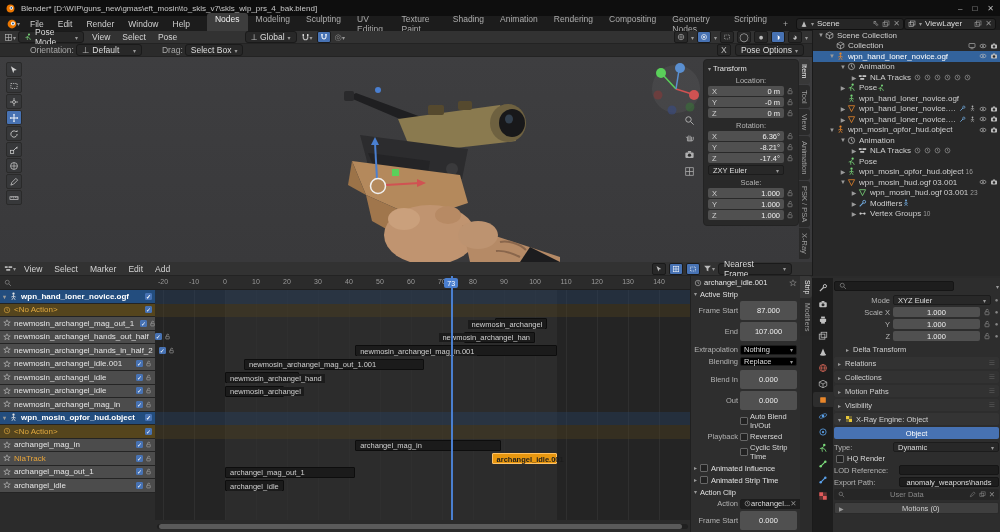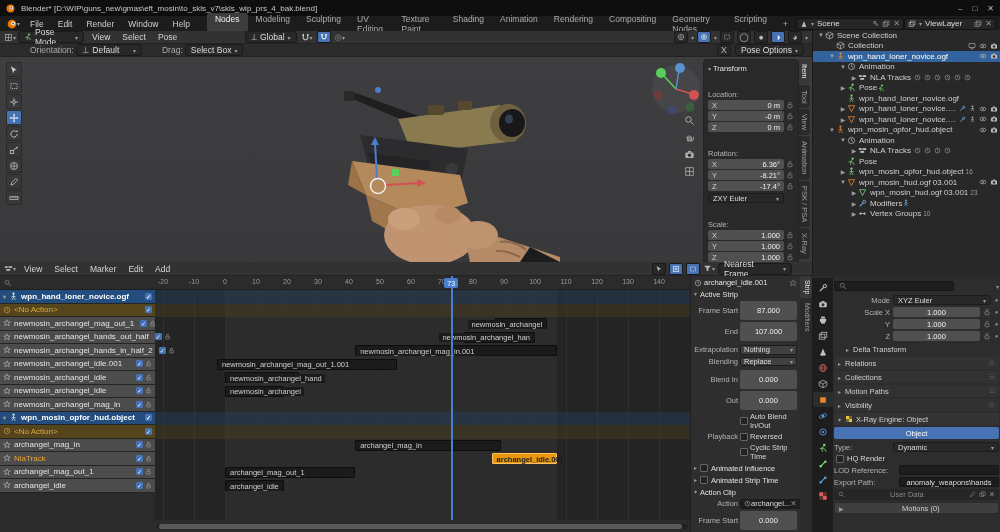--- a/index.html
+++ b/index.html
@@ -28,21 +28,21 @@
   #viewport{left:0;top:57px;width:812px;height:205px;background:linear-gradient(#3e3e40,#39393b);overflow:hidden;}
   #toolbar{left:6px;top:5px;width:17px;display:flex;flex-direction:column;gap:1px;}
   .tool{width:16px;height:15px;background:#37383a;border:1px solid #2a2a2a;border-radius:2px;display:flex;align-items:center;justify-content:center;color:#cfcfcf;}
   .tool.active{background:#4772b3;color:#fff;}
   .sidetabs{display:flex;flex-direction:column;gap:1px;}
   .vtab{writing-mode:vertical-rl;font-size:7.5px;color:#9d9d9d;background:#2a2a2a;padding:5px 1px;border-radius:0 3px 3px 0;text-align:center;}
   .vtab.active{background:#383838;color:#e8e8e8;}
   
   #npanel{left:703px;top:2px;width:96px;background:rgba(41,41,41,.96);border:1px solid #232323;border-radius:4px;padding:3px 4px 4px;font-size:7.5px;}
   #npanel h4{font-size:7.5px;color:#e2e2e2;font-weight:normal;margin:1px 0 3px;}
-  #npanel .cap{color:#b4b4b4;margin:17px 0 1px;}
+  #npanel .cap{color:#b4b4b4;margin:3px 0 1px;text-align:center;}
   .axrow{display:flex;align-items:center;gap:2px;margin-bottom:1px;}
   .axfield{flex:1;display:flex;justify-content:space-between;background:#505050;border-radius:2px;height:10px;align-items:center;padding:0 4px;color:#eee;}
   .axfield .ax{color:#cfcfcf;}
   .npdrop{display:flex;justify-content:space-between;align-items:center;background:#282828;border:1px solid #1c1c1c;border-radius:2px;height:10px;padding:0 4px;color:#ddd;margin:2px 10px 2px 0;}
   
   #outliner{left:812px;top:30px;width:188px;height:246px;background:#282828;border-left:1px solid #1a1a1a;overflow:hidden;}
   #outsearch{flex:1;height:10px;background:#1d1d1d;border-radius:5px;display:flex;align-items:center;padding:0 4px;color:#888;}
   .orow{display:flex;align-items:center;height:10.5px;padding-right:2px;color:#cfcfcf;font-size:8px;white-space:nowrap;}
   .orow.sel{background:#33639c;color:#fff;}
   .orow .arr{width:8px;color:#9a9a9a;font-size:6px;text-align:center;flex:none;}
@@ -93,21 +93,21 @@
   .strip.selected .sl{background:transparent;color:#1d1d1d;font-weight:bold;}
   #playhead{position:absolute;width:1.5px;background:#4a7fd0;}
   #phbadge{position:absolute;background:#4a7fd0;color:#fff;font-size:7px;border-radius:2px;padding:0 3px;height:10px;display:flex;align-items:center;}
   #hscroll{left:157px;top:262px;width:531px;height:5px;background:#202020;border-radius:3px;}
   #hscroll .thumb{position:absolute;left:2px;right:6px;top:0;height:5px;background:#5a5a5a;border-radius:3px;}
   
   #nside{left:690px;top:14px;width:110px;height:256px;background:#2e2e2e;border-left:1px solid #202020;padding:2px 3px;font-size:7.5px;overflow:hidden;}
   .srow{display:flex;align-items:center;gap:2px;margin-bottom:2px;}
   .slab{width:44px;text-align:right;color:#b2b2b2;flex:none;}
   .sfield{flex:1;display:flex;justify-content:center;background:#505050;border-radius:2px;height:19px;align-items:center;color:#eee;}
-  .sdrop{flex:1;display:flex;justify-content:space-between;align-items:center;background:#404040;border:1px solid #1c1c1c;border-radius:2px;height:9.5px;padding:0 3px;color:#ddd;}
+  .sdrop{flex:1;display:flex;justify-content:space-between;align-items:center;background:#000000;border:1px solid #1c1c1c;border-radius:2px;height:9.5px;padding:0 3px;color:#ddd;}
   .shead{display:flex;align-items:flex-start;gap:3px;color:#e0e0e0;margin:3px 0 2px;}
   .shead .arr{font-size:6px;color:#999;}
   #nsidetabs{left:800px;top:14px;width:12px;display:flex;flex-direction:column;gap:1px;}
   .ntab{writing-mode:vertical-rl;font-size:7px;color:#9d9d9d;background:#2a2a2a;padding:4px 1px;border-radius:0 3px 3px 0;}
   .ntab.active{background:#383838;color:#e8e8e8;}
   .dim{color:#8f8f8f;}
 </style>
 </head>
 <body>
 
@@ -1165,21 +1165,21 @@
         <div class="rowstripe noaction" style="top: 135px;"></div>
         <div class="strip anchor-right" style="left: 339.7px; width: 52.7px; top: 28px;">
           <span class="sl">newmosin_archangel</span>
         </div>
         <div class="strip anchor-right" style="left: 308.7px; width: 71.3px; top: 41.5px;">
           <span class="sl">newmosin_archangel_han</span>
         </div>
         <div class="strip" style="left: 200.2px; width: 201.5px; top: 55px;">
           <span class="sl">newmosin_archangel_mag_in.001</span>
         </div>
-        <div class="strip" style="left: 62px; width: 179.8px; top: 68.5px;">
+        <div class="strip" style="left: 89px; width: 179.8px; top: 68.5px;">
           <span class="sl">newmosin_archangel_mag_out_1.001</span>
         </div>
         <div class="strip" style="left: 70px; width: 74.4px; top: 82px;">
           <span class="sl">newmosin_archangel_hand</span>
         </div>
         <div class="strip" style="left: 70px; width: 58.9px; top: 95.5px;">
           <span class="sl">newmosin_archangel</span>
         </div>
         <div class="strip" style="left: 200.2px; width: 145.7px; top: 149.5px;">
           <span class="sl">archangel_mag_in</span>

